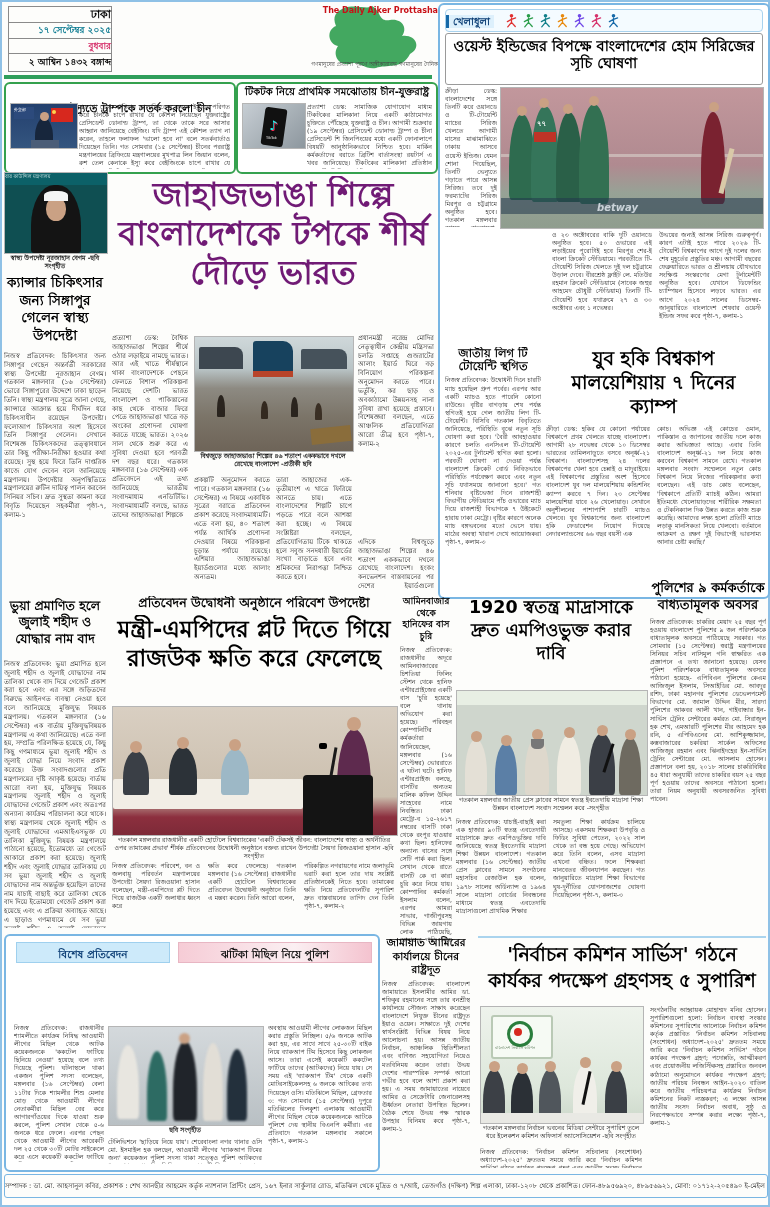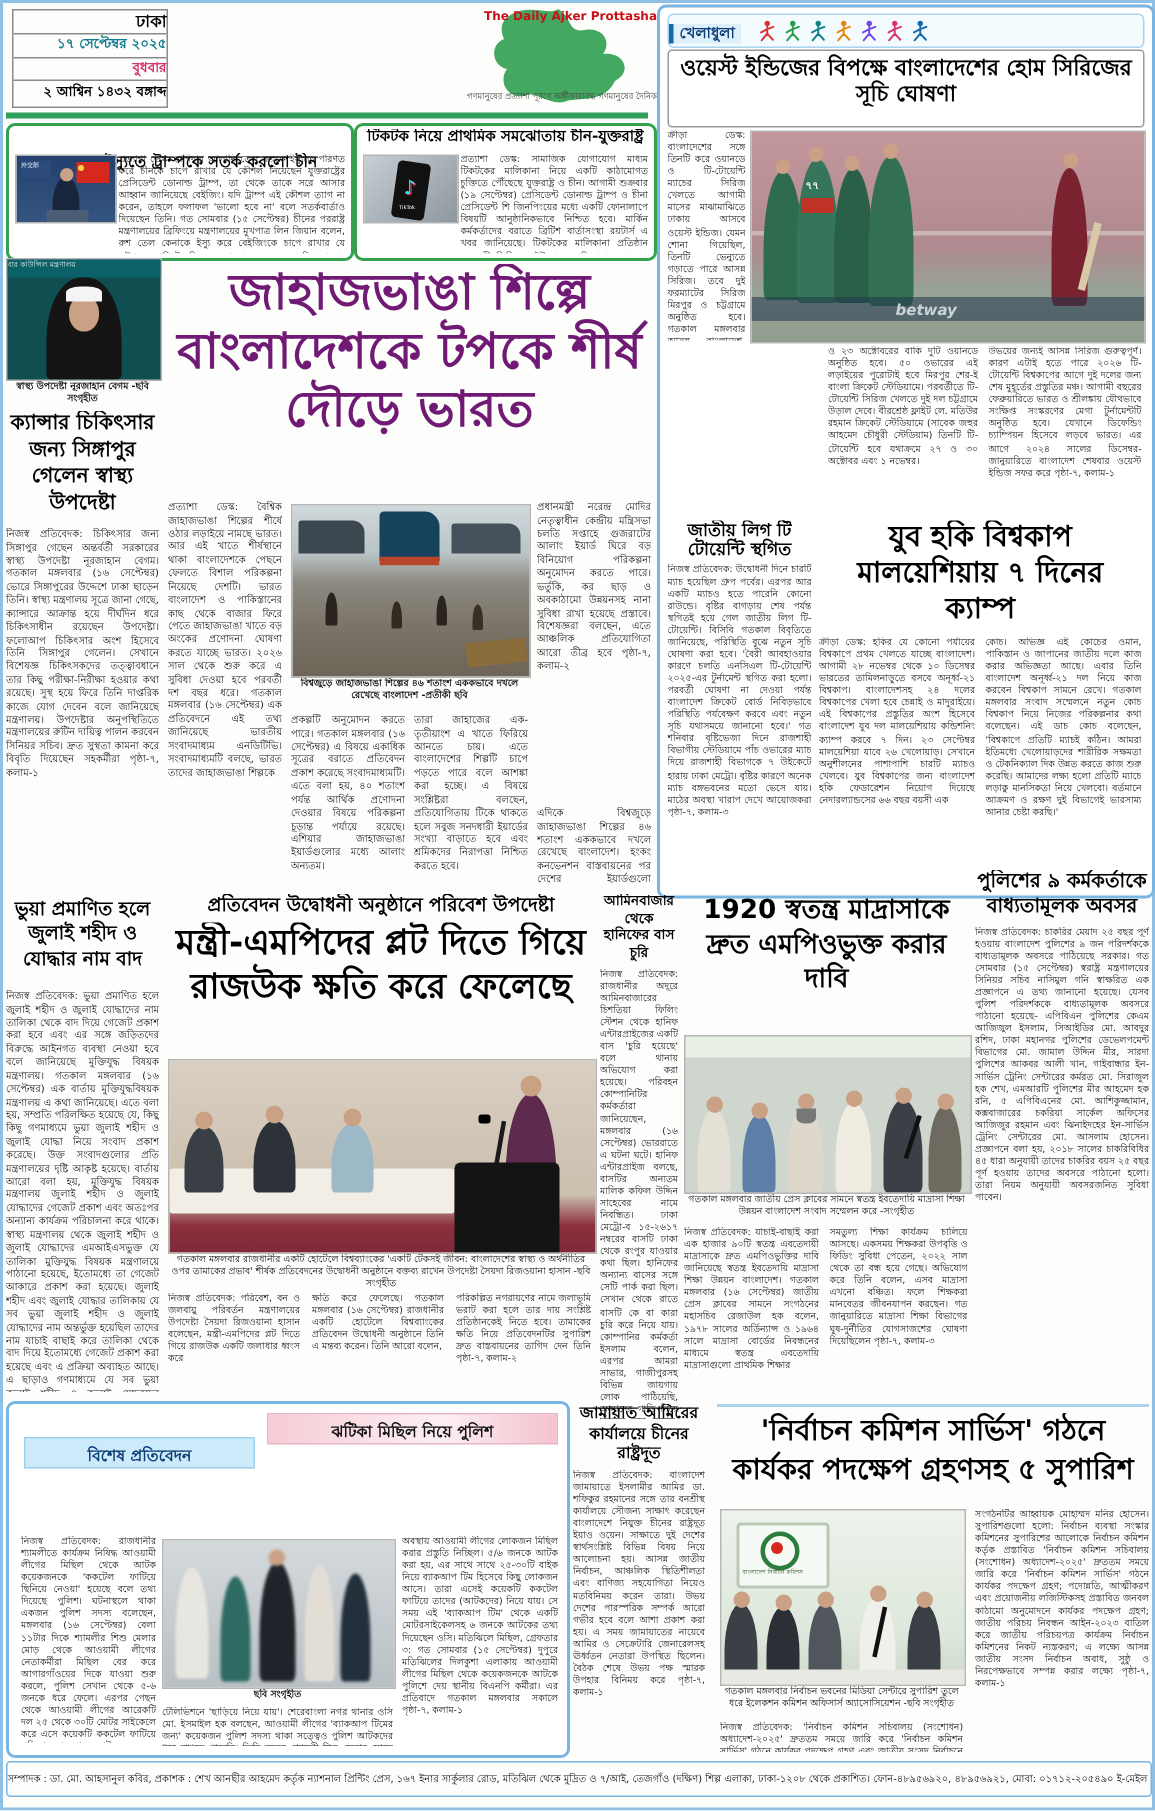--- a/index.html
+++ b/index.html
@@ -214,21 +214,21 @@
 <div class="cap abs" style="left:456px;top:796px;width:190px;height:20px;font-weight:normal">গতকাল মঙ্গলবার জাতীয় প্রেস ক্লাবের সামনে স্বতন্ত্র ইবতেদায়ি মাদ্রাসা শিক্ষা উন্নয়ন বাংলাদেশ সংবাদ সম্মেলন করে -সংগৃহীত</div>
 <div class="bt-s abs" style="left:456px;top:818px;width:90px;height:114px">নিজস্ব প্রতিবেদক: যাচাই-বাছাই করা এক হাজার ৯০টি স্বতন্ত্র এবতেদায়ী মাদ্রাসাকে দ্রুত এমপিওভুক্তির দাবি জানিয়েছে স্বতন্ত্র ইবতেদায়ি মাদ্রাসা শিক্ষা উন্নয়ন বাংলাদেশ। গতকাল মঙ্গলবার (১৬ সেপ্টেম্বর) জাতীয় প্রেস ক্লাবের সামনে সংগঠনের মহাসচিব রেজাউল হক বলেন, ১৯৭৮ সালের অর্ডিন্যান্স ও ১৯৬৪ সালে মাদ্রাসা বোর্ডের নিবন্ধনের মাধ্যমে স্বতন্ত্র এবতেদায়ি মাদ্রাসাগুলো প্রাথমিক শিক্ষার</div>
 <div class="bt-s abs" style="left:553px;top:818px;width:92px;height:114px">সমতুল্য শিক্ষা কার্যক্রম চালিয়ে আসছে। একসময় শিক্ষকরা উপবৃত্তি ও ফিডিং সুবিধা পেতেন, ২০২২ সাল থেকে তা বন্ধ হয়ে গেছে। অভিযোগ করে তিনি বলেন, এসব মাদ্রাসা এখনো বঞ্চিত। ফলে শিক্ষকরা মানবেতর জীবনযাপন করছেন। গত জানুয়ারিতে মাদ্রাসা শিক্ষা বিভাগের ঘুষ-দুর্নীতির যোগসাজশের ঘোষণা দিয়েছিলেন পৃষ্ঠা-৭, কলাম-৩</div>
 
 <div class="abs" style="left:650px;top:580px;width:116px;height:336px">
   <div class="hl" style="font-size:13px;line-height:1.3">পুলিশের ৯ কর্মকর্তাকে বাধ্যতামূলক অবসর</div>
   <div class="bt-s" style="margin-top:4px;height:272px">নিজস্ব প্রতিবেদক: চাকরির মেয়াদ ২৫ বছর পূর্ণ হওয়ায় বাংলাদেশ পুলিশের ৯ জন পরিদর্শককে বাধ্যতামূলক অবসরে পাঠিয়েছে সরকার। গত সোমবার (১৫ সেপ্টেম্বর) স্বরাষ্ট্র মন্ত্রণালয়ের সিনিয়র সচিব নাসিমুল গনি স্বাক্ষরিত এক প্রজ্ঞাপনে এ তথ্য জানানো হয়েছে। যেসব পুলিশ পরিদর্শককে বাধ্যতামূলক অবসরে পাঠানো হয়েছে- এপিবিএন পুলিশের কেএম আজিজুল ইসলাম, সিআইডির মো. আবদুর রশিদ, ঢাকা মহানগর পুলিশের ডেভেলপমেন্ট বিভাগের মো. জামাল উদ্দিন মীর, সারদা পুলিশের আকবর আলী খান, গাইবান্ধার ইন-সার্ভিস ট্রেনিং সেন্টারের কর্মরত মো. সিরাজুল হক শেখ, এমআরটি পুলিশের মীর আহমেদ হক রনি, ৫ এপিবিএনের মো. আশিকুজ্জামান, কক্সবাজারের চকরিয়া সার্কেল অফিসের আজিজুর রহমান এবং ঝিনাইদহের ইন-সার্ভিস ট্রেনিং সেন্টারের মো. আসলাম হোসেন। প্রজ্ঞাপনে বলা হয়, ২০১৮ সালের চাকরিবিধির ৪৫ ধারা অনুযায়ী তাদের চাকরির বয়স ২৫ বছর পূর্ণ হওয়ায় তাদের অবসরে পাঠানো হলো। তারা নিয়ম অনুযায়ী অবসরজনিত সুবিধা পাবেন।</div>
 </div>
 
 <div class="abs box-blue" style="left:4px;top:934px;width:372px;height:234px">
-  <div class="kick1 abs" style="left:10px;top:22px;width:152px;height:19px">
+  <div class="kick1 abs" style="left:10px;top:6px;width:152px;height:19px">
     <span style="font-size:10.5px;line-height:19px">বিশেষ প্রতিবেদন</span>
   </div>
   <div class="kick2 abs" style="left:172px;top:6px;width:192px;height:19px">
     <span style="font-size:10.5px;line-height:19px">ঝটিকা মিছিল নিয়ে পুলিশ</span>
   </div>
   <div class="bt-s abs" style="left:8px;top:88px;width:90px;height:138px">নিজস্ব প্রতিবেদক: রাজধানীর শ্যামলীতে কার্যক্রম নিষিদ্ধ আওয়ামী লীগের মিছিল থেকে আটক কয়েকজনকে 'ককটেল ফাটিয়ে ছিনিয়ে নেওয়া' হয়েছে বলে তথ্য দিয়েছে পুলিশ। ঘটনাস্থলে থাকা একজন পুলিশ সদস্য বলেছেন, মঙ্গলবার (১৬ সেপ্টেম্বর) বেলা ১১টার দিকে শ্যামলীর শিশু মেলার মোড় থেকে আওয়ামী লীগের নেতাকর্মীরা মিছিল বের করে আগারগাঁওয়ের দিকে যাওয়া শুরু করলে, পুলিশ সেখান থেকে ৫-৬ জনকে ধরে ফেলে। এরপর পেছন থেকে আওয়ামী লীগের আরেকটি দল ২৫ থেকে ৩০টি মোটর সাইকেলে করে এসে কয়েকটি ককটেল ফাটিয়ে পুলিশের কাছ থেকে আটকদের</div>
   <div class="abs photo" style="left:102px;top:90px;width:154px;height:98px;background:linear-gradient(#d4d9dc,#b9c0c4)">
     <div class="sil" style="left:8px;top:18px;width:22px;height:74px;background:#e8e6e0;filter:blur(1px)"></div>
     <div class="sil" style="left:38px;top:24px;width:20px;height:70px;background:#2d6b63;filter:blur(1px)"></div>
     <div class="sil" style="left:64px;top:14px;width:24px;height:80px;background:#20242a;filter:blur(1px)"></div>

